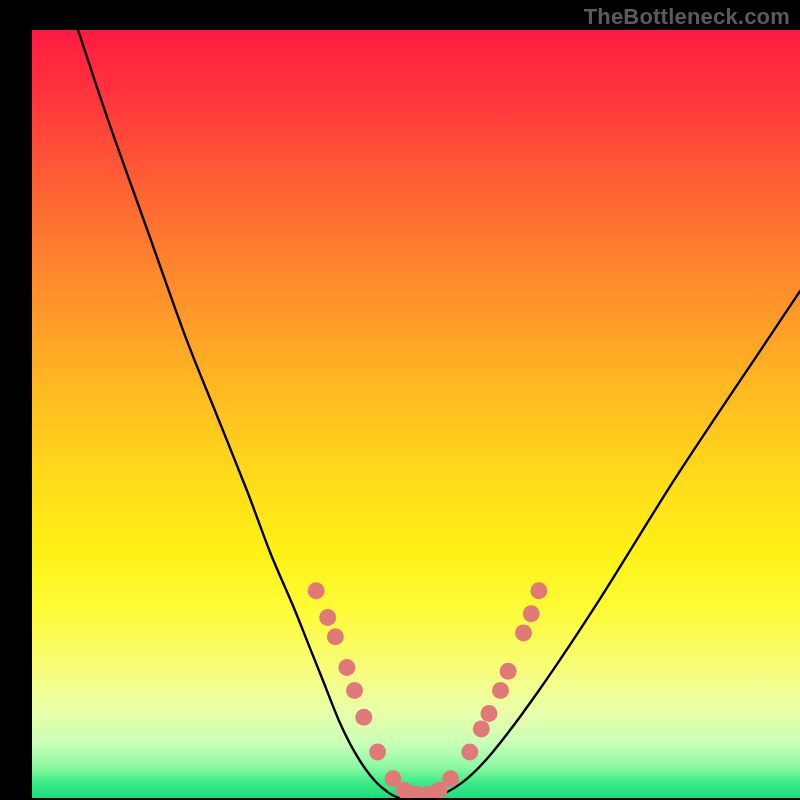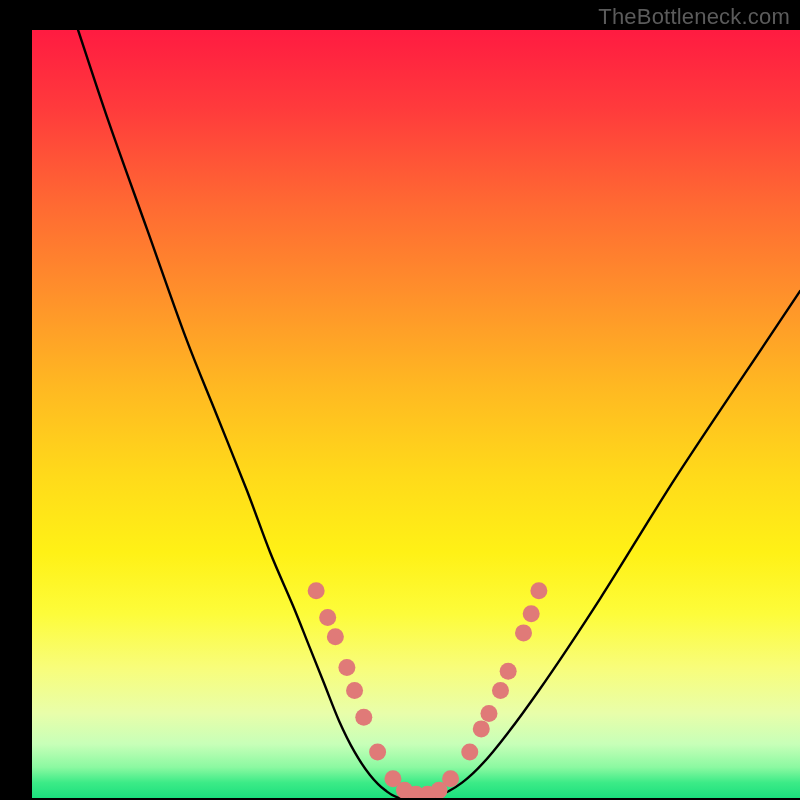--- a/index.html
+++ b/index.html
@@ -16,21 +16,21 @@
     width: 800px;
     height: 800px;
     background: #000;
   }
   .watermark {
     position: absolute;
     top: 4px;
     right: 10px;
     color: #5b5b5b;
     font-size: 22px;
-    font-weight: 400;
+    font-weight: 700;
     letter-spacing: 0.2px;
     z-index: 5;
   }
   .plot {
     position: absolute;
     left: 32px;
     top: 30px;
     width: 768px;
     height: 768px;
     overflow: hidden;

